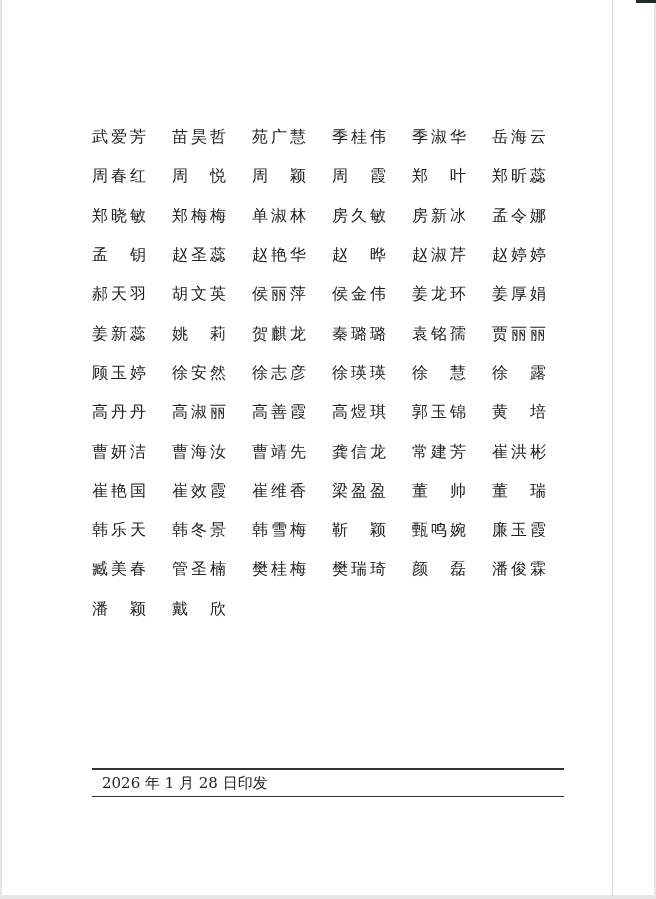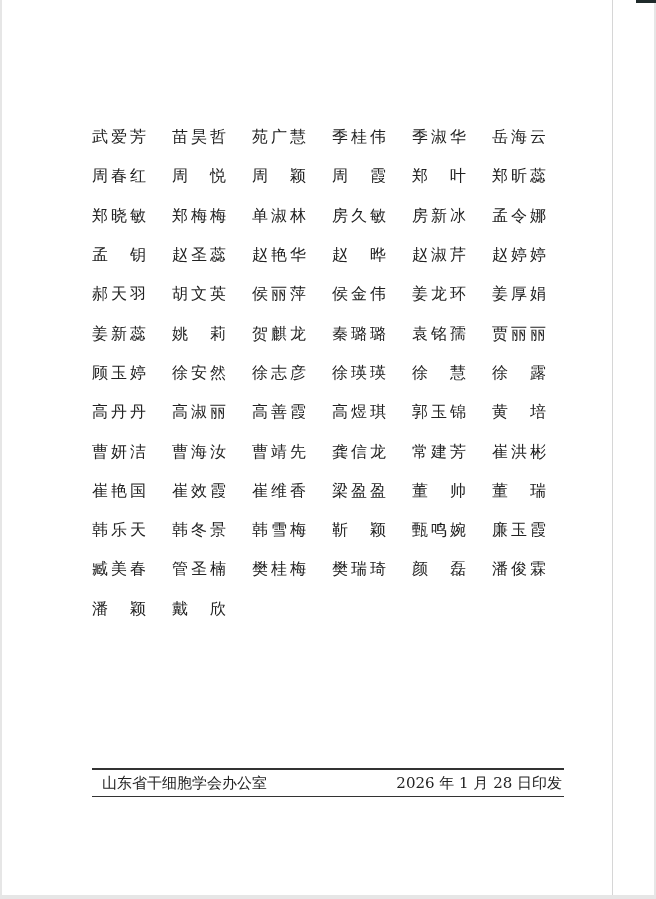--- a/index.html
+++ b/index.html
@@ -576,17 +576,16 @@
           <span class="name" style="width: 54px;">
             <span>戴</span>
             <span>欣</span>
           </span>
         </div>
       </div>
     </div>
 
   <div class="footer-rule-top"></div>
   <div class="footer">
-    <span>山东省干细胞学会办公室</span>
     <span>2026 年 1 月 28 日印发</span>
   </div>
   <div class="footer-rule-bottom"></div>
 </div>
 
 </body></html>

